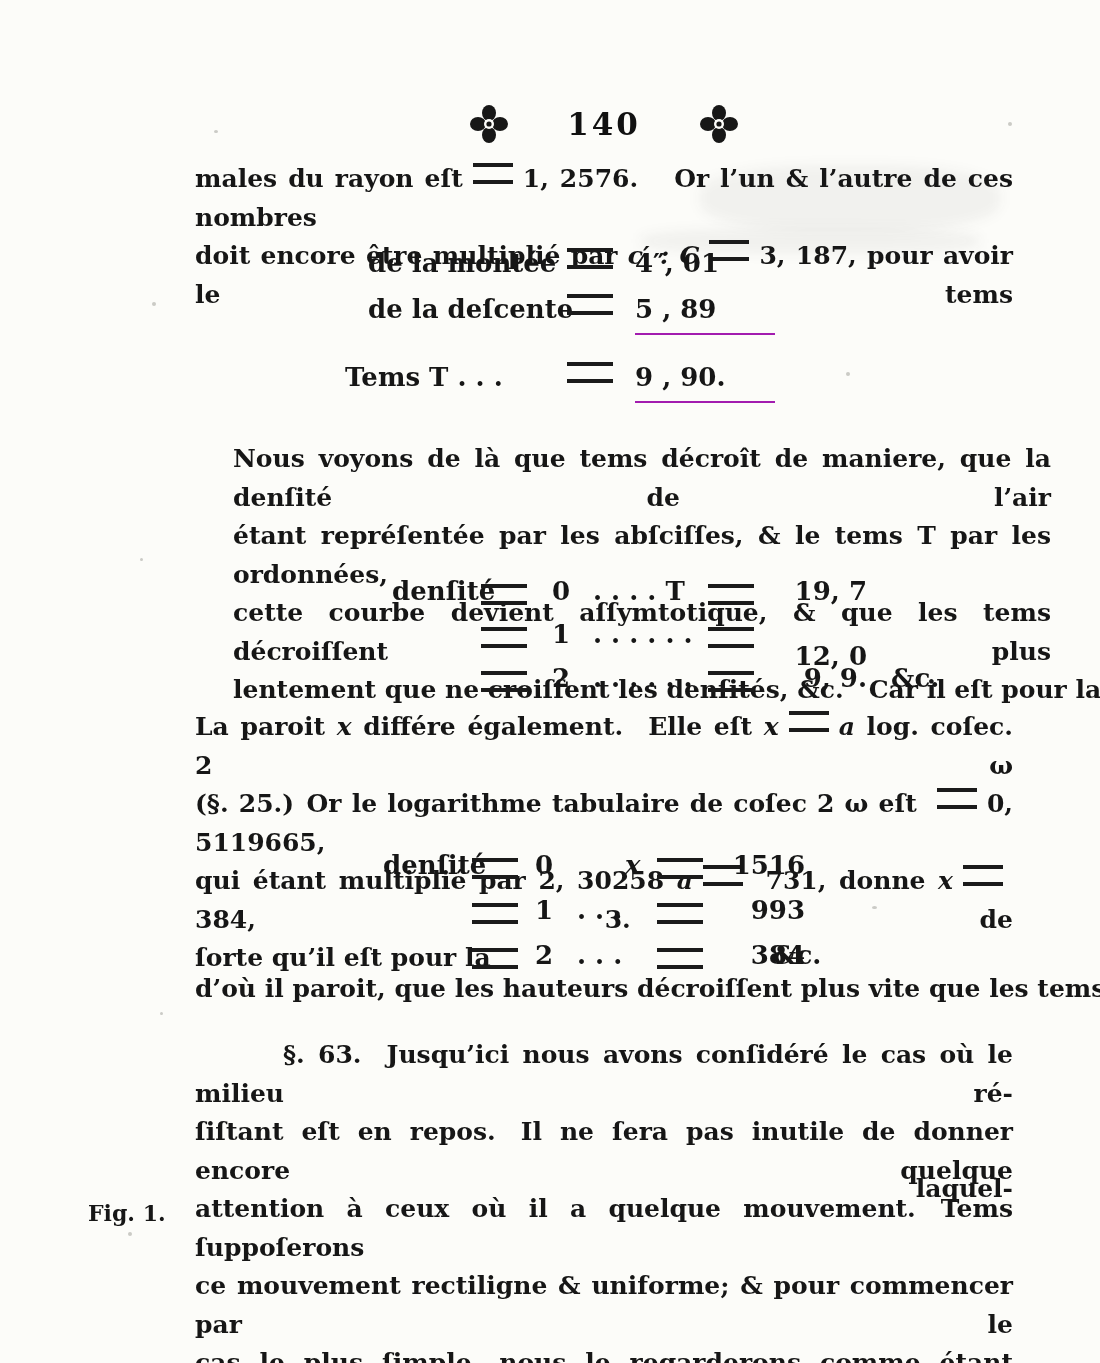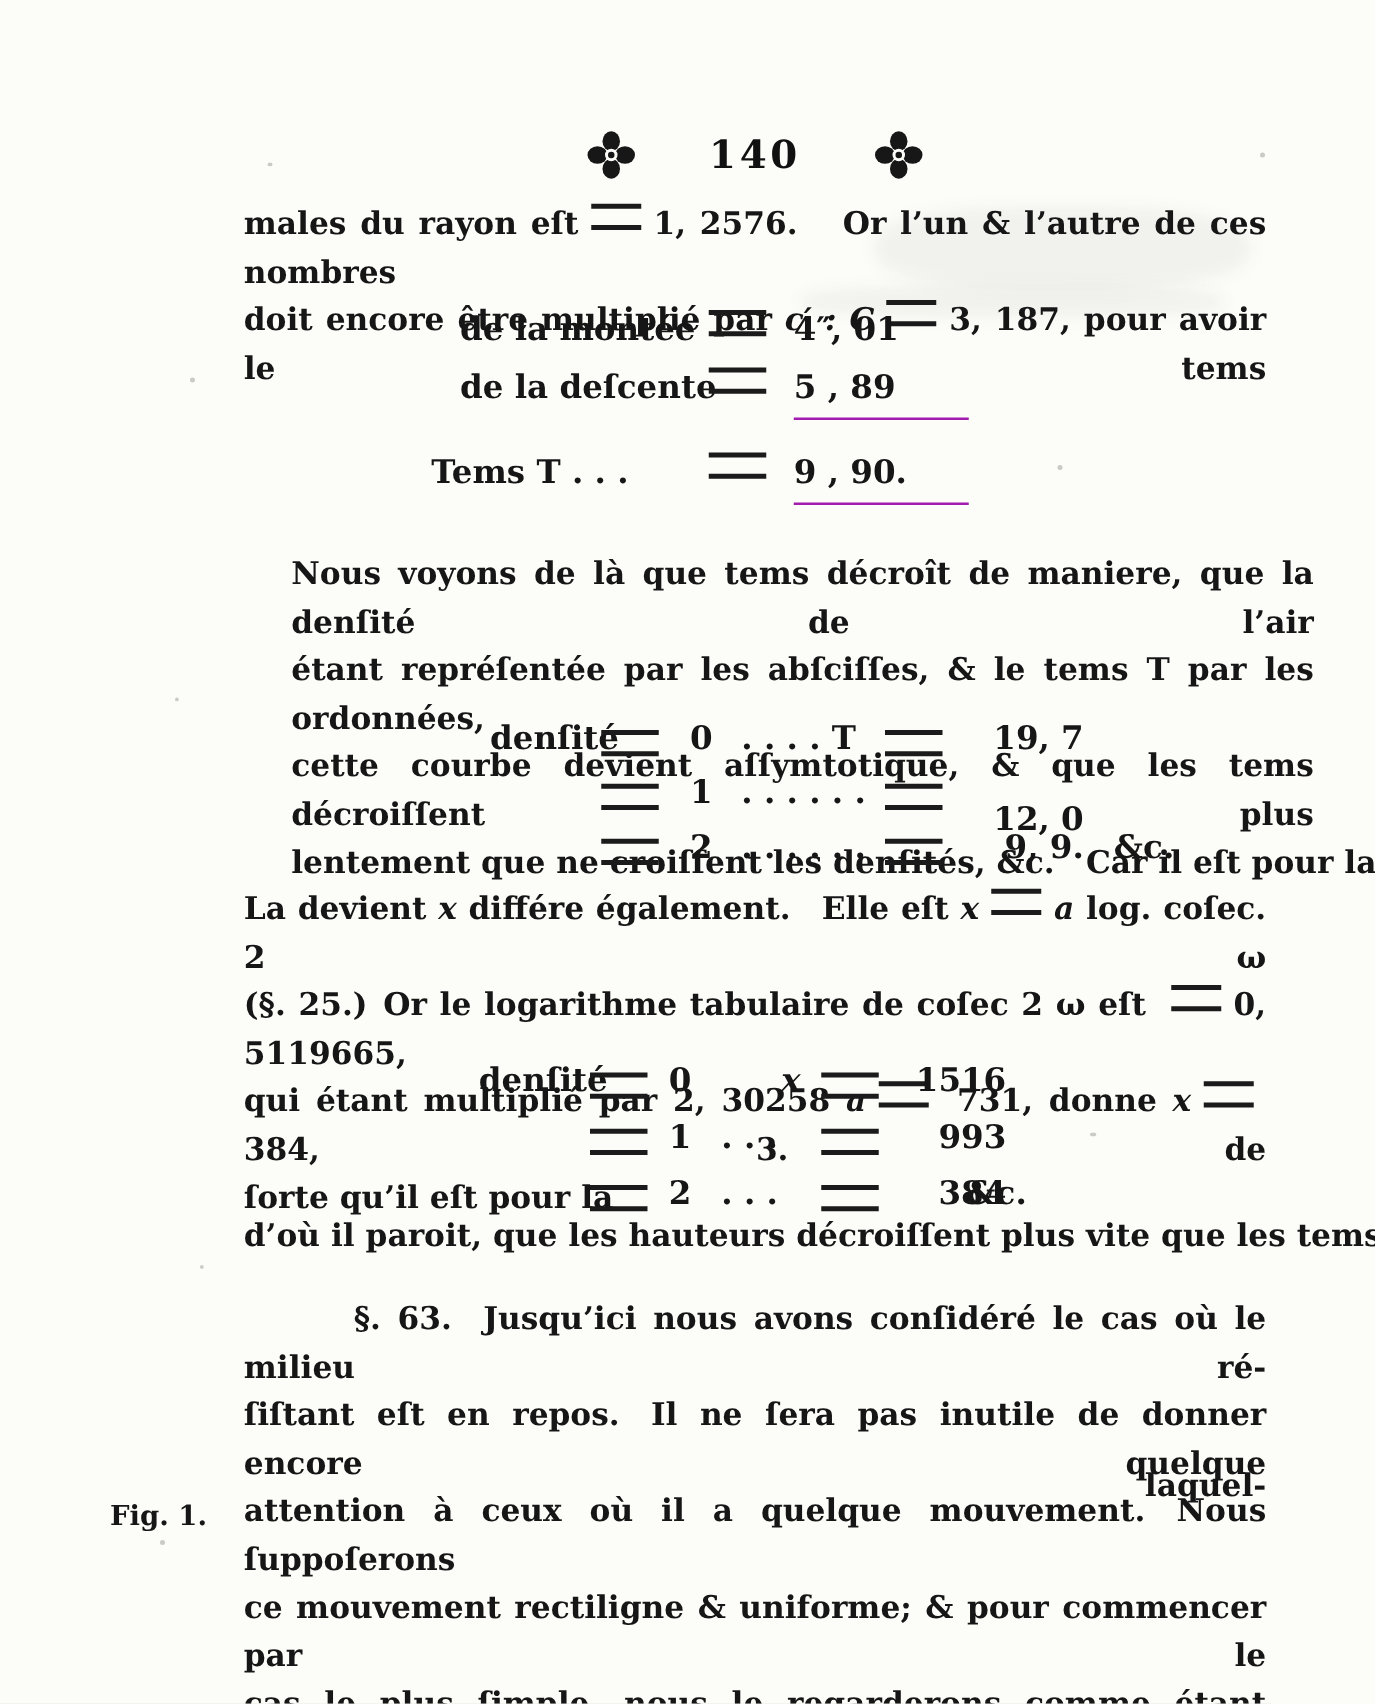--- a/index.html
+++ b/index.html
@@ -126,21 +126,21 @@
       <span class="eq wide" style="left:286px;top:8px;"></span>
       <span style="left:357px;">2</span>
       <span style="left:398px;">. . . . . .</span>
       <span class="eq wide" style="left:513px;top:8px;"></span>
       <span style="left:582px;display:inline-block;width:90px;text-align:right;">9, 9.</span>
       <span style="left:606px;padding-left:90px;">&amp;c.</span>
     </div>
   </div>
 
   <div class="col bodytext" style="top:708px;">
-    <div class="jline"><span>La devient </span><span class="var">x</span><span> différe également. Elle eſt </span><span class="var">x</span><span class="eq"></span><span class="var">a</span><span> log. coſec. 2 ω</span></div>
+    <div class="jline"><span>La paroit </span><span class="var">x</span><span> différe également. Elle eſt </span><span class="var">x</span><span class="eq"></span><span class="var">a</span><span> log. coſec. 2 ω</span></div>
     <div class="jline"><span>(§. 25.) Or le logarithme tabulaire de coſec 2 ω eſt </span><span class="eq"></span><span>0, 5119665,</span></div>
     <div class="jline"><span>qui étant multiplié par 2, 30258 </span><span class="var">a</span><span class="eq"></span><span> 731,  donne </span><span class="var">x</span><span class="eq"></span><span> 384, 3.  de</span></div>
     <div class="line">ſorte qu’il eſt pour la</div>
   </div>
 
   <div class="col eqtable t-x">
     <div class="trow" style="top:0;">
       <span style="left:188px;">denſité</span>
       <span class="eq wide" style="left:277px;top:8px;"></span>
       <span style="left:340px;">0</span>
@@ -165,21 +165,21 @@
     </div>
   </div>
 
   <div class="col bodytext" style="top:970px;">
     <div class="line">d’où il paroit, que les hauteurs décroiſſent plus vite que les tems.</div>
   </div>
 
   <div class="col bodytext" style="top:1036px;">
     <div class="jline" style="text-indent:88px;">§. 63. Jusqu’ici nous avons conſidéré le cas où le milieu ré-</div>
     <div class="jline">ſiſtant eſt en repos. Il ne ſera pas inutile de donner encore quelque</div>
-    <div class="jline">attention à ceux où il a quelque mouvement. Nous ſuppoſerons</div>
+    <div class="jline">attention à ceux où il a quelque mouvement. Tems ſuppoſerons</div>
     <div class="jline">ce mouvement rectiligne &amp; uniforme; &amp; pour commencer par le</div>
     <div class="jline">cas le plus ſimple, nous le regarderons comme étant directement op-</div>
 
   </div>
 
   <div class="col catchword bodytext">laquel-</div>
 
   <div class="figote fignote figNote figure figNote"></div>
   <div class="figotext"></div>
   <div class="figure-note figote"></div>

